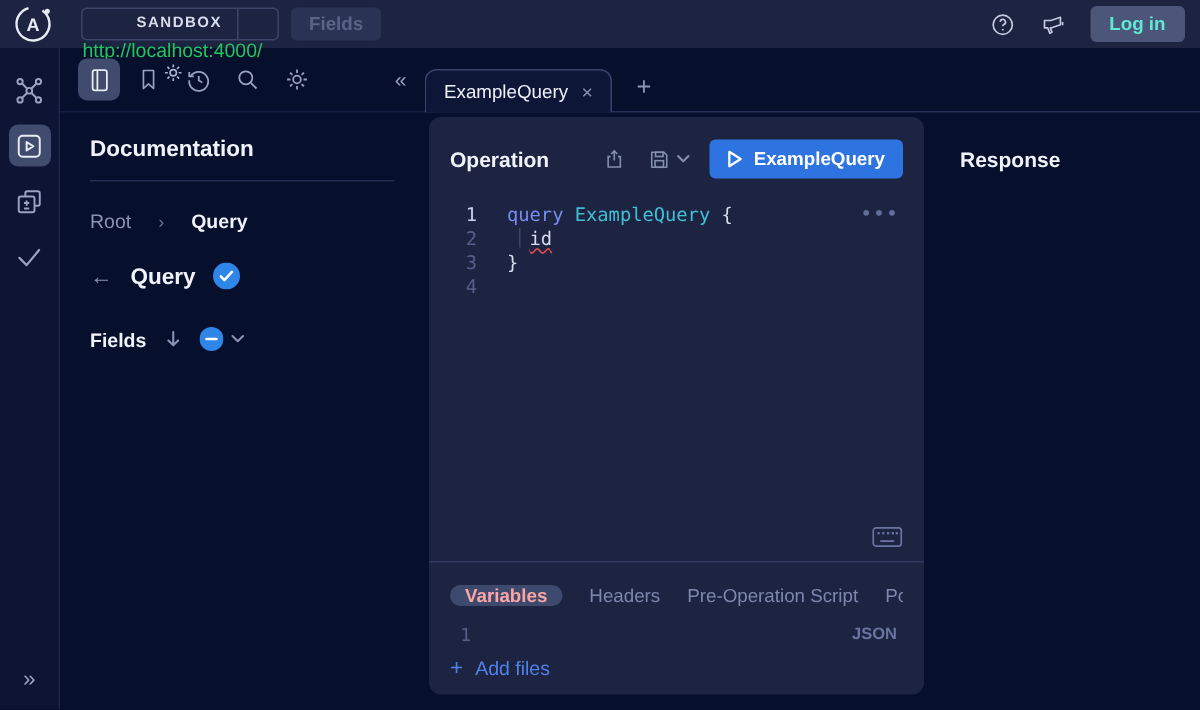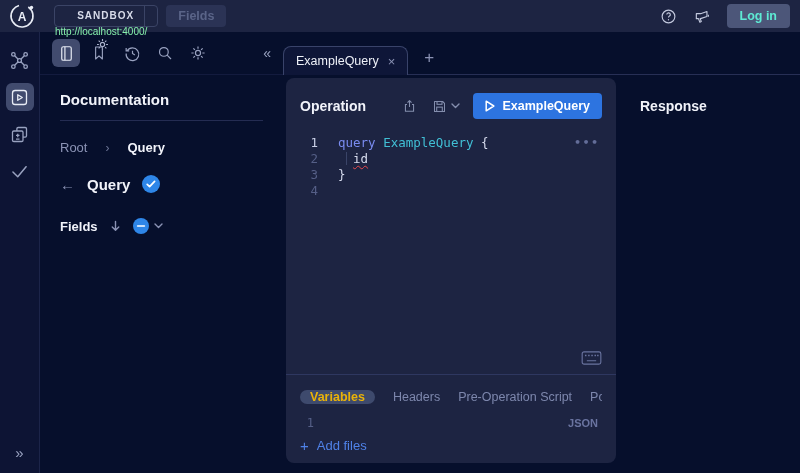--- a/index.html
+++ b/index.html
@@ -13,21 +13,21 @@
   button { background:none; border:none; font:inherit; color:inherit; cursor:pointer; }
   svg { display:block; }
 
   
   .topbar { height:32px; background:#1d2442; display:flex; align-items:center; padding-right:10px; }
   .logo-wrap { width:44px; display:flex; justify-content:center; align-items:center; }
   .logo-text { font-family:"Liberation Sans",sans-serif; font-weight:bold; }
   .endpoint-group { height:22px; border:1px solid #3b4466; border-radius:4px; display:flex; align-items:center; margin-left:10px;flex-direction:column; }
   .sandbox-label { font-size:10px; font-weight:bold; letter-spacing:1px; color:#d8dcea; padding:0 10px; border-right:1px solid #3b4466; line-height:20px; }
   .status-dot { width:7px; height:7px; border-radius:50%; background:#27c063; margin:0 10px; }
-  .endpoint-url { font-size:10px; color:#86efac; padding-right:10px; }
+  .endpoint-url { font-size:13px; color:#22c55e; padding-right:10px; }
   .endpoint-gear { color:#aab2cc; padding:0 8px 0 0; display:flex; }
   .publish-btn { margin-left:8px; background:#2b3355; color:#5a6488; font-size:12.5px; font-weight:bold; padding:4px 12px; border-radius:4px; }
   .topbar-spacer { flex:1; }
   .top-icon { color:#c3c9de; margin-left:16px; display:flex; }
   .login-btn { margin-left:16px; background:#4c5679; color:#5eead4; font-size:12.5px; font-weight:bold; padding:5px 13px; border-radius:4px; }
 
   
   .body-row { display:flex; height:441px; }
 
   
@@ -87,21 +87,21 @@
   .tok-name { color:#41bfd5; }
   .tok-plain { color:#d7dcee; }
   .tok-error { text-decoration-line:underline; text-decoration-style:wavy; text-decoration-color:#e5484d; text-decoration-thickness:1px; text-underline-offset:2px; }
   .guide { display:inline-block; width:0; height:13px; border-left:1px solid #3a4468; margin-left:8px; margin-right:6px; vertical-align:-2px; }
   .overflow-dots { position:absolute; top:9px; right:16px; color:#636d98; font-size:11px; font-weight:bold; letter-spacing:2px; }
   .kbd-btn { position:absolute; bottom:9px; right:14px; color:#6a74a0; display:flex; }
 
   .op-bottom { border-top:1px solid #2e3760; padding:12px 14px 10px; }
   .sec-tabs { display:flex; align-items:center; gap:18px; white-space:nowrap; overflow:hidden; }
   .sec-tab { font-size:12.5px; color:#7d87ad; flex:none; padding:3px 0; }
-  .sec-tab.active { background:#3e4a6d; color:#eab308; font-weight:bold; border-radius:12px; padding:0 10px; }
+  .sec-tab.active { background:#3e4a6d; color:#fca5a5; font-weight:bold; border-radius:12px; padding:0 10px; }
   .vars-row { display:flex; align-items:center; margin-top:9px; font-family:"DejaVu Sans Mono", monospace; }
   .vars-gutter { width:14px; text-align:right; font-size:12px; color:#555f87; }
   .vars-spacer { flex:1; }
   .json-label { font-family:"Liberation Sans",sans-serif; font-size:11px; font-weight:bold; color:#6a74a0; padding-right:4px; }
   .add-files { display:flex; align-items:center; gap:8px; margin-top:8px; color:#4f82e8; font-size:13px; }
   .add-files .plus { font-size:15px; line-height:1; }
 
   
   .response-panel { flex:1; padding:20px 0 0 24px; min-width:0; }
   .response-title { font-size:14px; font-weight:bold; color:#f1f3fa; }

